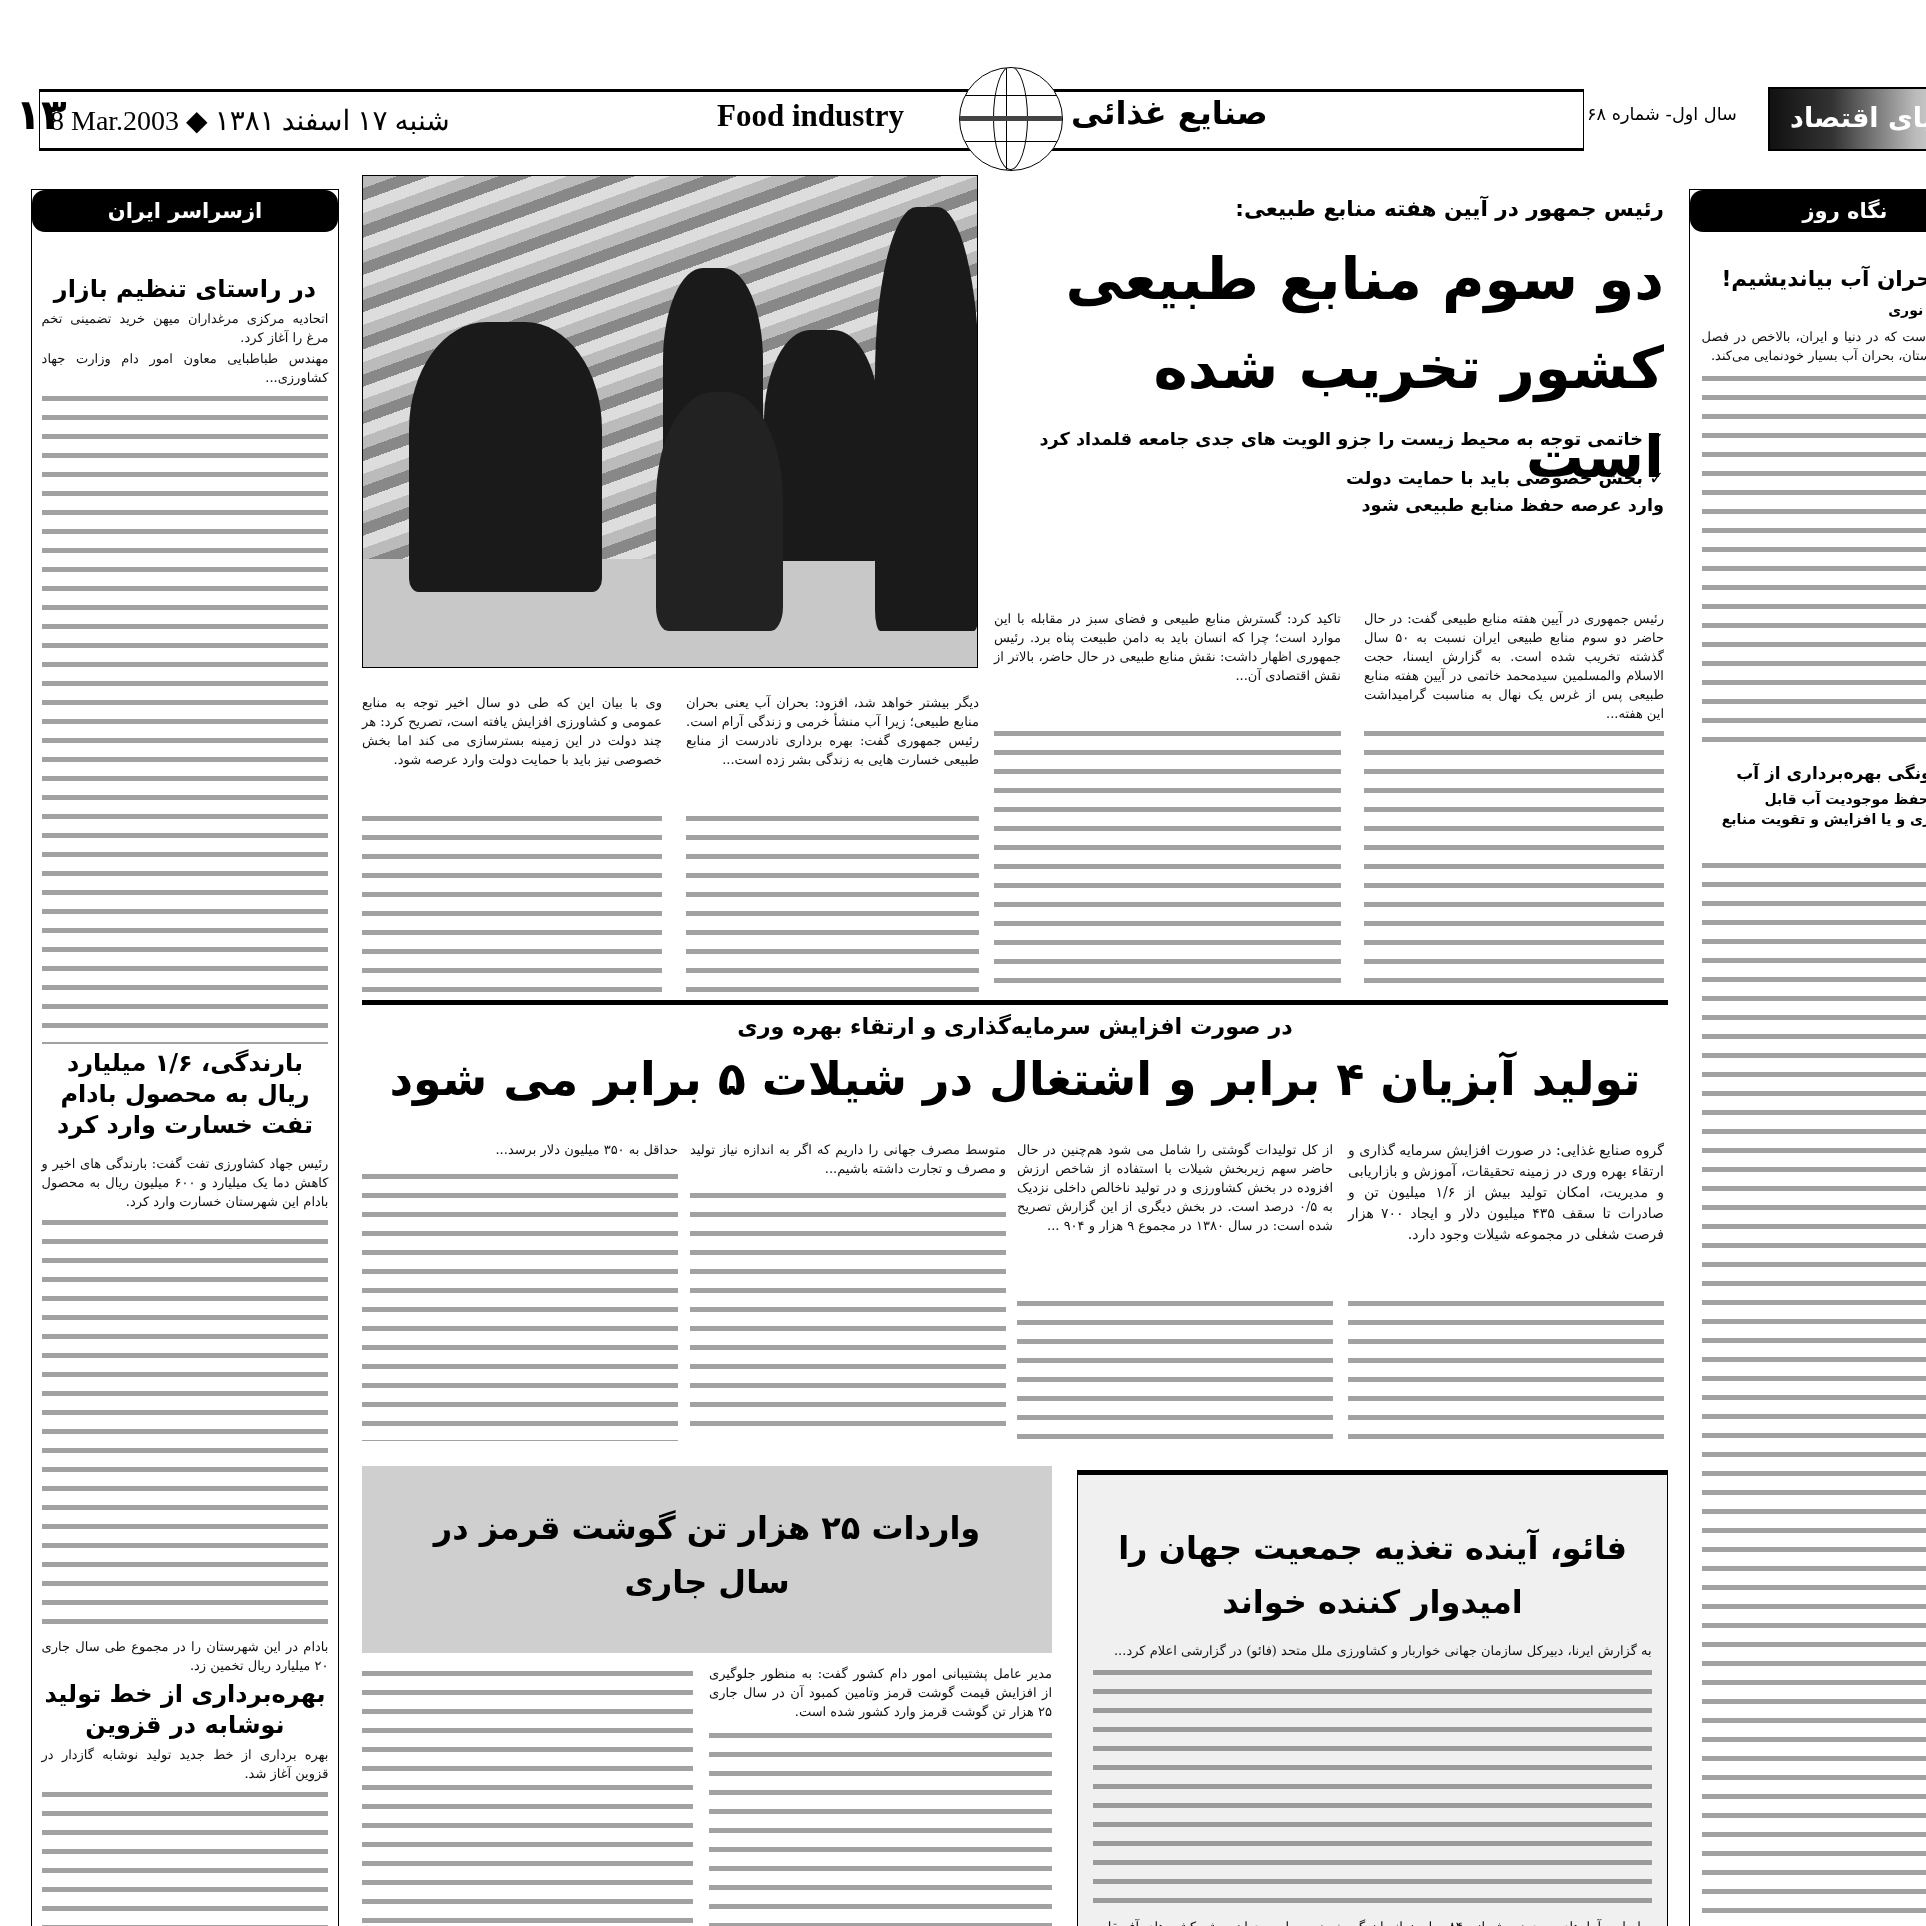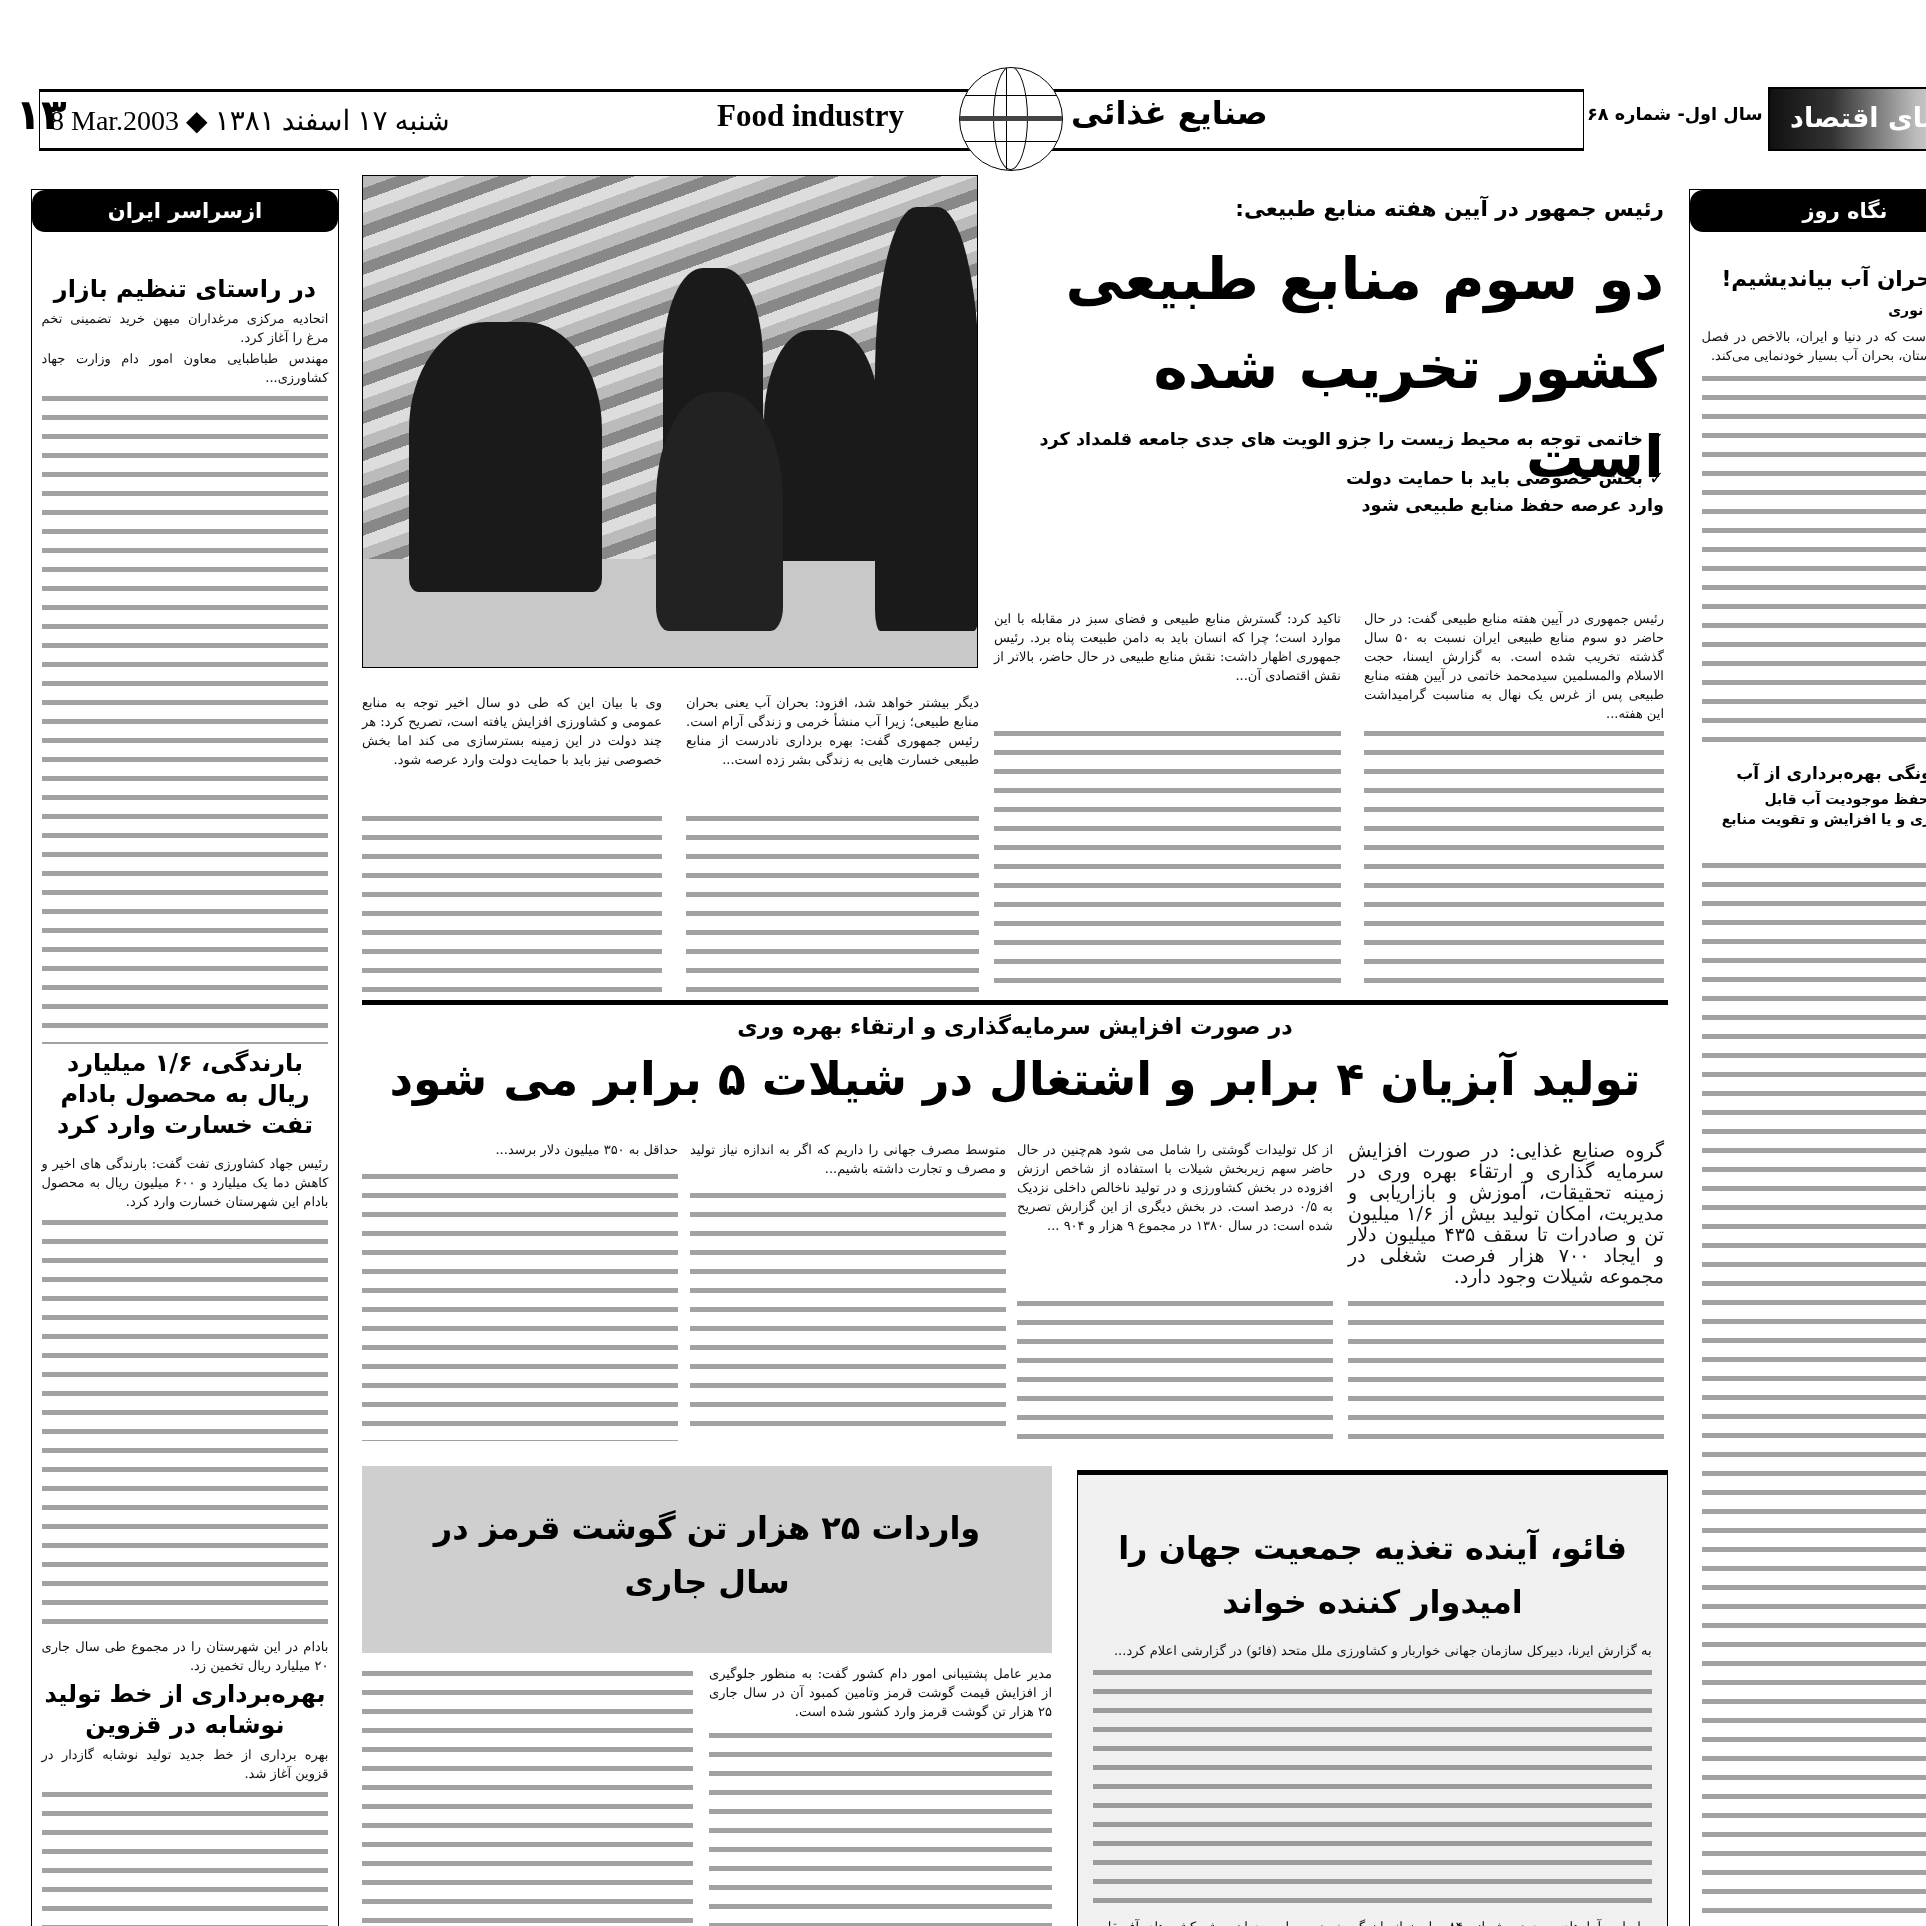--- a/index.html
+++ b/index.html
@@ -11,21 +11,21 @@
   .abs { position: absolute; }
   .rtl { direction: rtl; text-align: right; }
   .center { text-align: center; }
 
   
   .page-num { left: 15.4px; top: 94px; font-size: 42px; font-weight: bold; line-height: 1; }
   .mast-box { left: 39px; top: 89px; width: 1545px; height: 62px; border-top: 3.9px solid #000; border-bottom: 3.9px solid #000; border-left: 1.2px solid #000; border-right: 1.2px solid #000; }
   .mast-date { left: 50px; top: 104px; font-family: "Liberation Serif", serif; font-size: 28px; white-space: nowrap; }
   .mast-en { left: 717px; top: 98px; font-family: "Liberation Serif", serif; font-size: 31px; font-weight: bold; }
   .mast-fa { left: 1071px; top: 94px; font-size: 32px; font-weight: bold; direction: rtl; }
-  .mast-issue { left: 1587px; top: 104px; font-size: 17.7px; font-weight: bold; direction: rtl; }
+  .mast-issue { left: 1587px; top: 104px; font-size: 17.7px; font-weight: normal; direction: rtl; }
   .globe { left: 959px; top: 67px; width: 104px; height: 104px; border: 1.9px solid #000; border-radius: 50%; background: #fff; overflow: hidden; }
   .globe .m1 { position:absolute; left: 33px; top: -1.9px; width: 35px; height: 104px; border: 1.5px solid #000; border-radius: 50%; }
   .globe .m2 { position:absolute; left: 46px; top: -1.9px; width: 7.7px; height: 104px; border-left: 1.5px solid #000; }
   .globe .eq { position:absolute; left: 0; top: 48px; width: 104px; height: 5.4px; background: #444; }
   .globe .l1 { position:absolute; left: 0; top: 27px; width: 104px; border-top: 1.2px solid #000; }
   .globe .l2 { position:absolute; left: 0; top: 73px; width: 104px; border-top: 1.2px solid #000; }
   .logo-box { left: 1768px; top: 87px; width: 212px; height: 64px; border: 2.3px solid #000; background: linear-gradient(90deg,#111 0%,#333 30%,#bbb 70%,#eee 100%); color:#fff; font-size: 27px; font-weight:bold; direction: rtl; text-align:center; line-height: 58px; }
 
   
   .side-frame { border: 1.5px solid #000; }
@@ -113,21 +113,21 @@
 <div class="abs text-col" style="left:994px; top:609px; width:347px;">تاکید کرد: گسترش منابع طبیعی و فضای سبز در مقابله با این موارد است؛ چرا که انسان باید به دامن طبیعت پناه برد. رئیس جمهوری اظهار داشت: نقش منابع طبیعی در حال حاضر، بالاتر از نقش اقتصادی آن...</div>
 <div class="abs lines" style="left:994px; top:724px; width:347px; height:270px;"></div>
 <div class="abs text-col" style="left:686px; top:693px; width:293px;">دیگر بیشتر خواهد شد، افزود: بحران آب یعنی بحران منابع طبیعی؛ زیرا آب منشأ خرمی و زندگی آرام است. رئیس جمهوری گفت: بهره برداری نادرست از منابع طبیعی خسارت هایی به زندگی بشر زده است...</div>
 <div class="abs lines" style="left:686px; top:809px; width:293px; height:185px;"></div>
 <div class="abs text-col" style="left:362px; top:693px; width:300px;">وی با بیان این که طی دو سال اخیر توجه به منابع عمومی و کشاورزی افزایش یافته است، تصریح کرد: هر چند دولت در این زمینه بسترسازی می کند اما بخش خصوصی نیز باید با حمایت دولت وارد عرصه شود.</div>
 <div class="abs lines" style="left:362px; top:809px; width:300px; height:185px;"></div>
 
 <div class="abs hr-bar" style="left:362px; top:1000px; width:1306px;"></div>
 <div class="abs center" style="left:362px; top:1013px; width:1306px; font-size:22.3px; font-weight:bold; direction:rtl;">در صورت افزایش سرمایه‌گذاری و ارتقاء بهره وری</div>
 <div class="abs center" style="left:362px; top:1052px; width:1306px; font-size:46px; font-weight:bold; direction:rtl;">تولید آبزیان ۴ برابر و اشتغال در شیلات ۵ برابر می شود</div>
-<div class="abs text-col" style="left:1348px; top:1140px; width:316px; font-size:19px; line-height:21px;">گروه صنایع غذایی: در صورت افزایش سرمایه گذاری و ارتقاء بهره وری در زمینه تحقیقات، آموزش و بازاریابی و مدیریت، امکان تولید بیش از ۱/۶ میلیون تن و صادرات تا سقف ۴۳۵ میلیون دلار و ایجاد ۷۰۰ هزار فرصت شغلی در مجموعه شیلات وجود دارد.</div>
+<div class="abs text-col" style="left:1348px; top:1140px; width:316px; font-size:14px; line-height:21px;">گروه صنایع غذایی: در صورت افزایش سرمایه گذاری و ارتقاء بهره وری در زمینه تحقیقات، آموزش و بازاریابی و مدیریت، امکان تولید بیش از ۱/۶ میلیون تن و صادرات تا سقف ۴۳۵ میلیون دلار و ایجاد ۷۰۰ هزار فرصت شغلی در مجموعه شیلات وجود دارد.</div>
 <div class="abs lines" style="left:1348px; top:1294px; width:316px; height:146px;"></div>
 <div class="abs text-col" style="left:1017px; top:1140px; width:316px;">از کل تولیدات گوشتی را شامل می شود هم‌چنین در حال حاضر سهم زیربخش شیلات با استفاده از شاخص ارزش افزوده در بخش کشاورزی و در تولید ناخالص داخلی نزدیک به ۰/۵ درصد است. در بخش دیگری از این گزارش تصریح شده است: در سال ۱۳۸۰ در مجموع ۹ هزار و ۹۰۴ ...</div>
 <div class="abs lines" style="left:1017px; top:1294px; width:316px; height:146px;"></div>
 <div class="abs text-col" style="left:690px; top:1140px; width:316px;">متوسط مصرف جهانی را داریم که اگر به اندازه نیاز تولید و مصرف و تجارت داشته باشیم...</div>
 <div class="abs lines" style="left:690px; top:1186px; width:316px; height:254px;"></div>
 <div class="abs text-col" style="left:362px; top:1140px; width:316px;">حداقل به ۳۵۰ میلیون دلار برسد...</div>
 <div class="abs lines" style="left:362px; top:1167px; width:316px; height:274px;"></div>
 
 <div class="abs light-box" style="left:1077px; top:1470px; width:591px; height:599px;">
   <div class="center" style="margin-top:46px; font-size:32px; font-weight:bold; line-height:54px; direction:rtl; padding:0 31px;">فائو، آینده تغذیه جمعیت جهان را امیدوار کننده خواند</div>

